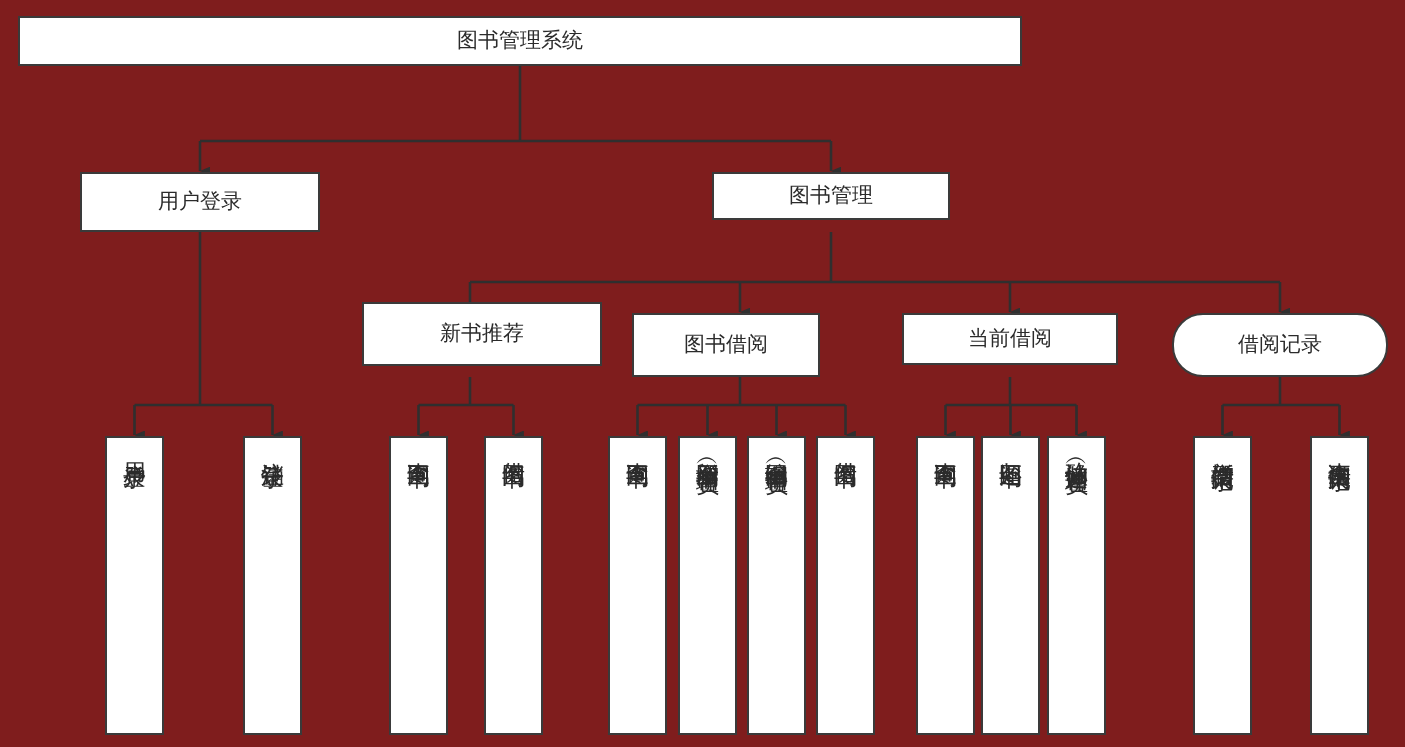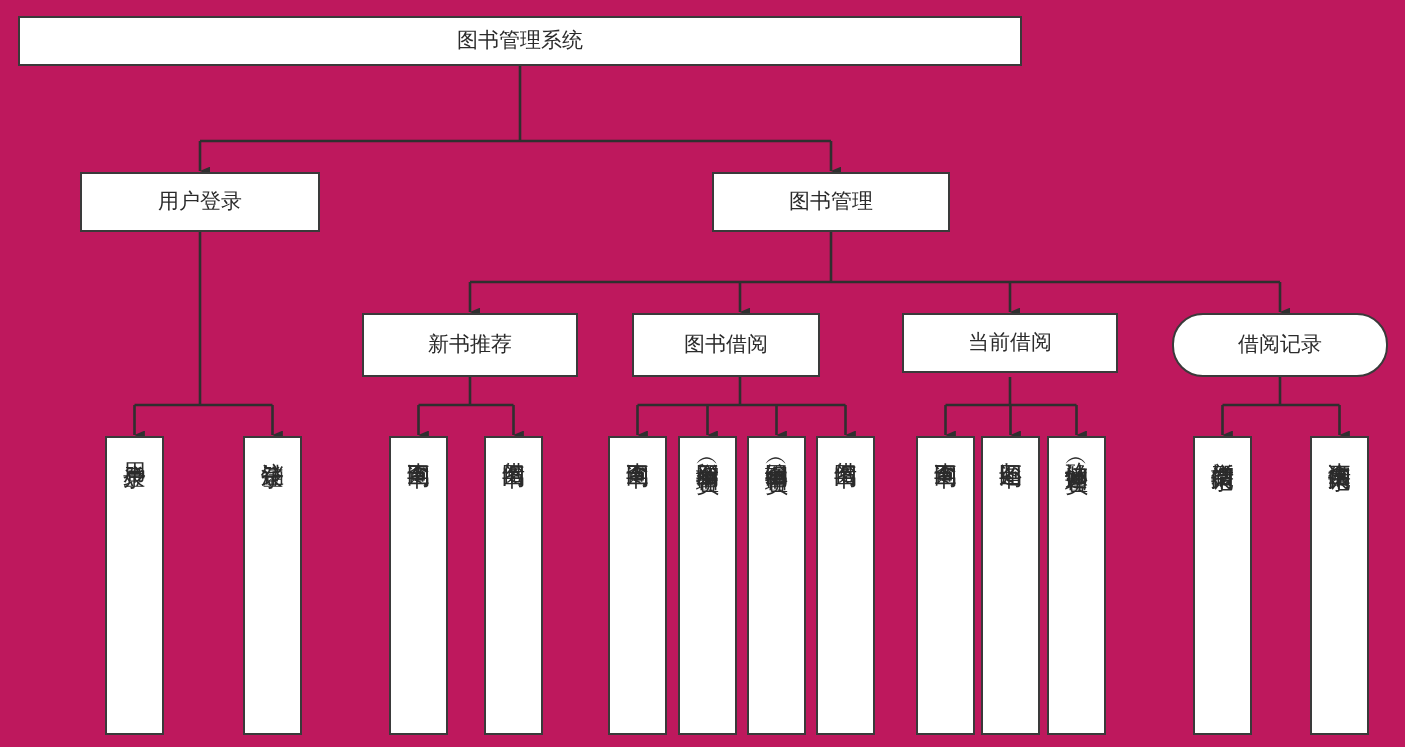--- a/index.html
+++ b/index.html
@@ -10,21 +10,21 @@
   body {
     width: 1405px;
     height: 747px;
     font-family: "DejaVu Sans", "Liberation Sans", sans-serif;
     overflow: hidden;
   }
   #diagram-root {
     position: relative;
     width: 1405px;
     height: 747px;
-    background: #be185d;
+    background: #7f1d1d;
     font-family: Liberation Serif, serif;
   }
   svg.edges {
     position: absolute;
     left: 0;
     top: 0;
     width: 1405px;
     height: 747px;
     pointer-events: none;
   }
@@ -120,30 +120,30 @@
       </g>
   </svg>
 
   <div id="node-layer">
       <div class="node horizontal root" style="left: 18px; top: 16px; width: 1004px; height: 50px;">
         <div class="label">图书管理系统</div>
       </div>
       <div class="node horizontal" style="left: 80px; top: 172px; width: 240px; height: 60px;">
         <div class="label">用户登录</div>
       </div>
-      <div class="node horizontal" style="left: 712px; top: 172px; width: 238px; height: 60px;">
+      <div class="node horizontal" style="left: 712px; top: 172px; width: 238px; height: 48px;">
         <div class="label">图书管理</div>
       </div>
-      <div class="node horizontal" style="left: 362px; top: 313px; width: 216px; height: 64px;">
+      <div class="node horizontal" style="left: 362px; top: 302px; width: 240px; height: 64px;">
         <div class="label">新书推荐</div>
       </div>
       <div class="node horizontal" style="left: 632px; top: 313px; width: 188px; height: 64px;">
         <div class="label">图书借阅</div>
       </div>
-      <div class="node horizontal" style="left: 902px; top: 313px; width: 216px; height: 60px;">
+      <div class="node horizontal" style="left: 902px; top: 313px; width: 216px; height: 52px;">
         <div class="label">当前借阅</div>
       </div>
       <div class="node horizontal" style="left: 1172px; top: 313px; width: 216px; height: 64px; border-radius: 31px;">
         <div class="label">借阅记录</div>
       </div>
       <div class="node vertical" style="left: 105px; top: 436px; width: 59px; height: 299px;">
         <div class="label">用户登录</div>
       </div>
       <div class="node vertical" style="left: 243px; top: 436px; width: 59px; height: 299px;">
         <div class="label">注销登录</div>

